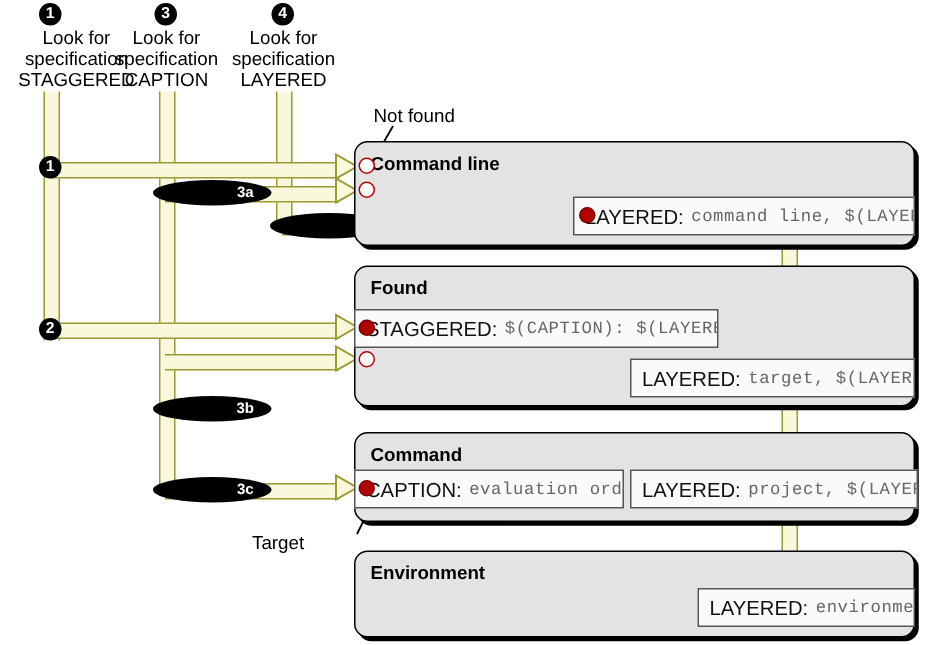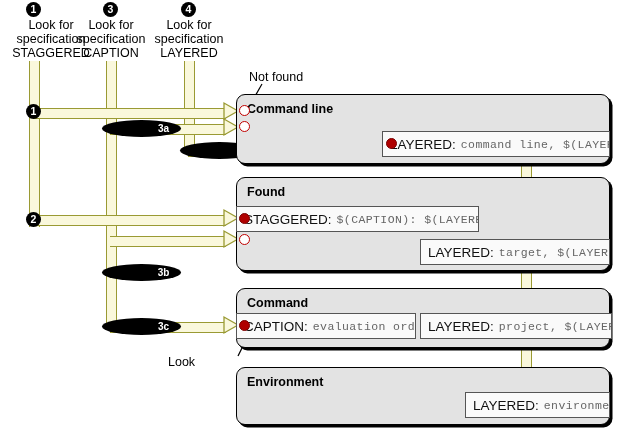--- a/index.html
+++ b/index.html
@@ -98,21 +98,21 @@
   </svg>
 
   <div class="badge" style="left:26px;top:104px;">1</div>
   <div class="badge" style="left:26px;top:212px;">2</div>
   <div class="badge wide" style="left:102px;top:120px;">3a</div>
   <div class="badge wide" style="left:102px;top:232px;margin-top:32px;">3b</div>
   <div class="badge wide" style="left:102px;top:318px;">3c</div>
   <div class="badge wide" style="left:180px;top:142px;">4a</div>
 
   <div class="leader" style="left:249px;top:70px;">Not found</div>
-  <div class="leader" style="left:168px;top:355px;">Look</div>
+  <div class="leader" style="left:168px;top:355px;">Target</div>
 
   <div class="panel" style="left:236px;top:94px;width:374px;height:70px;">
     <div class="panel-title" style="top:7px;">Command line</div>
   </div>
   <div class="pbox" style="left:382px;top:131px;width:228px;height:26px;">
     <span class="pkey">LAYERED</span>
       <span class="pcolon">:</span>
     <span class="pval">command line, $(LAYERED)</span>
   </div>
 

